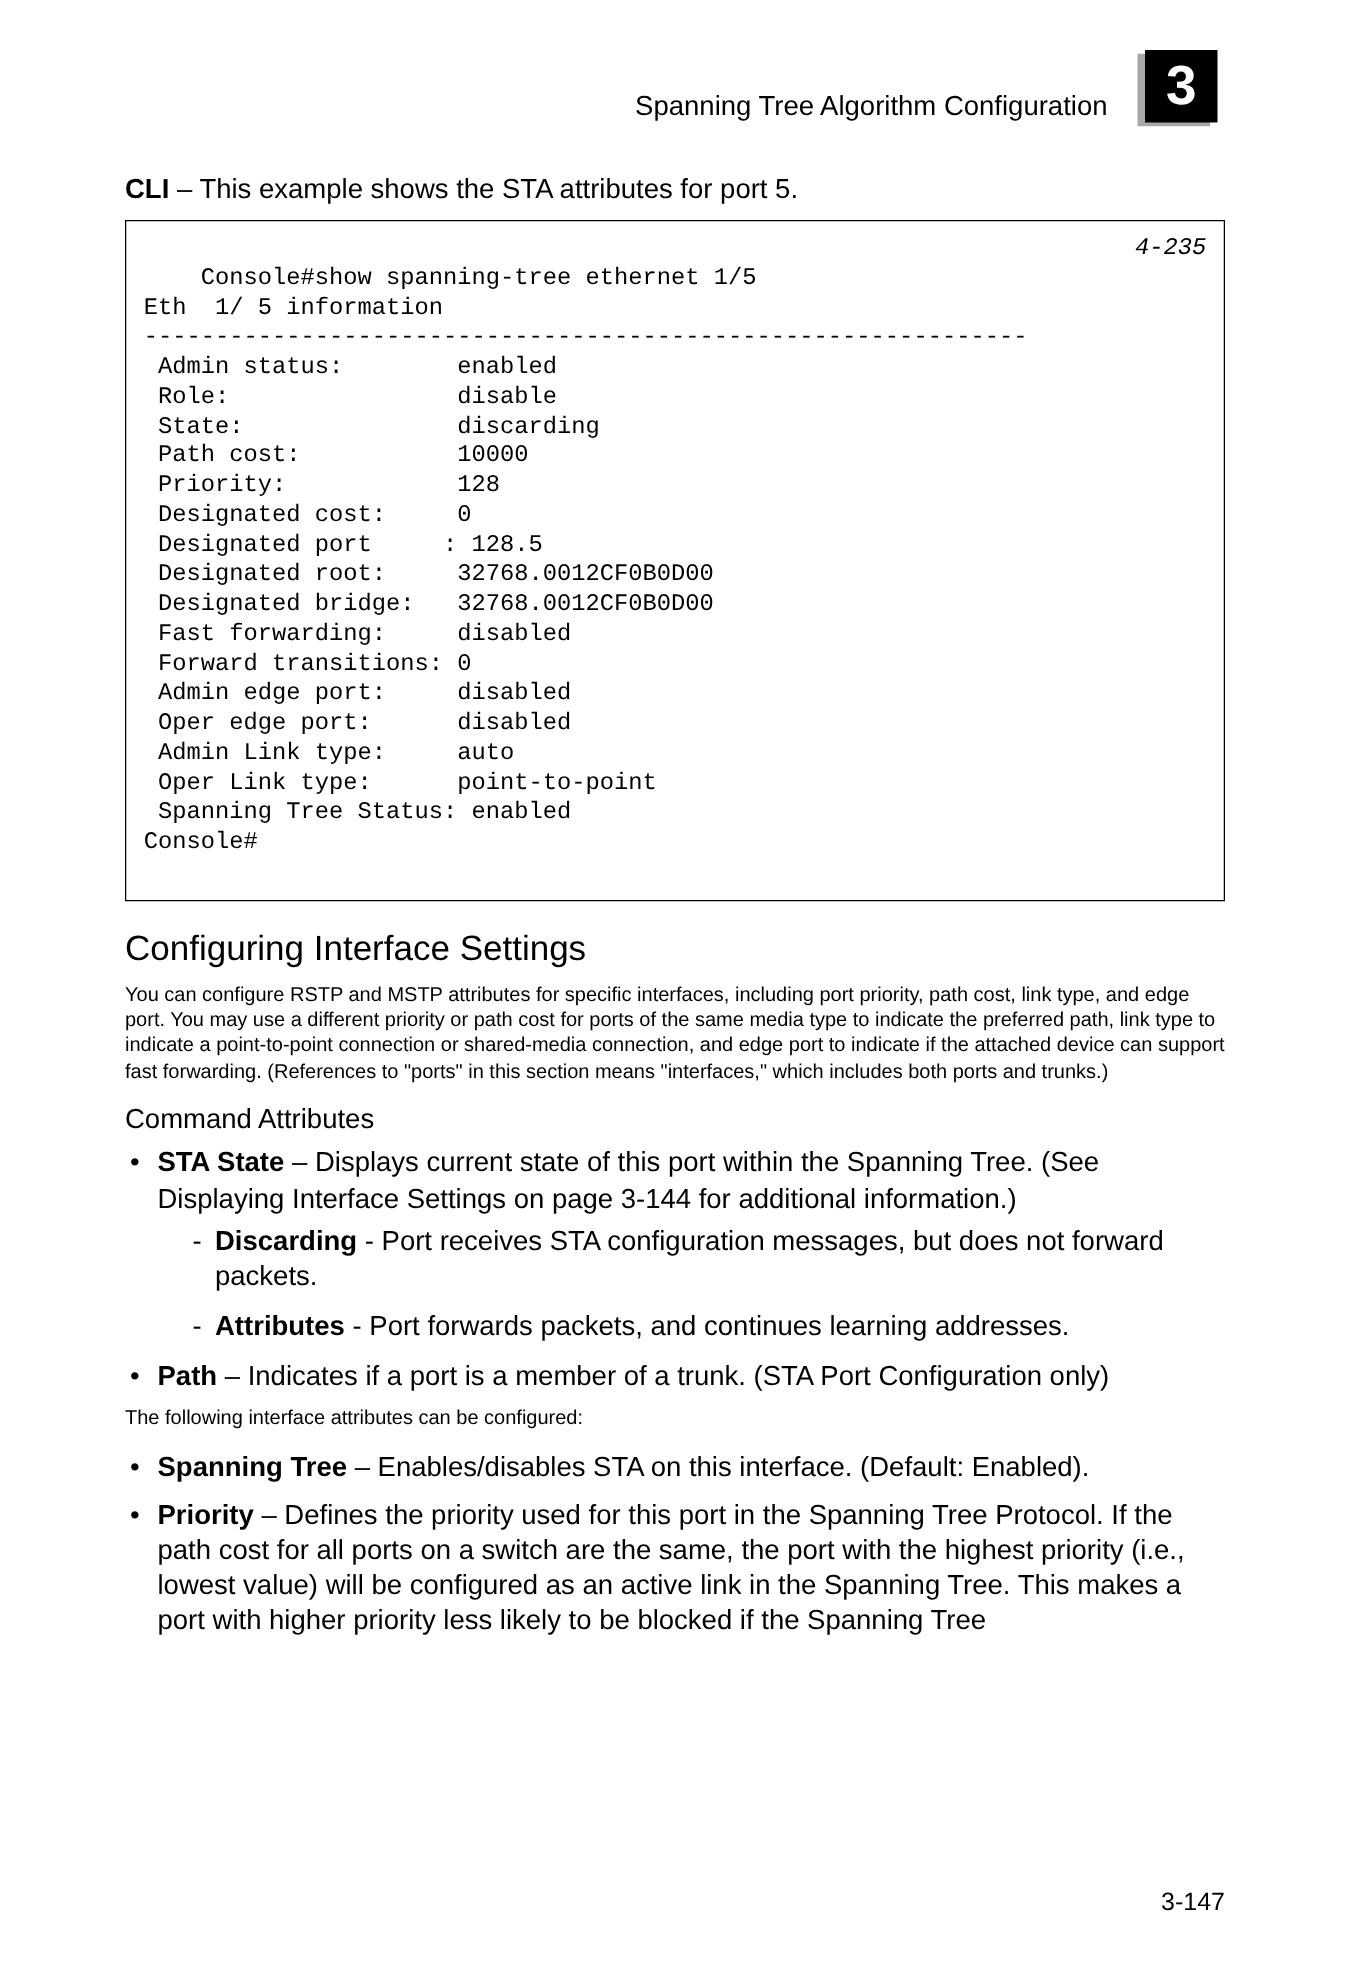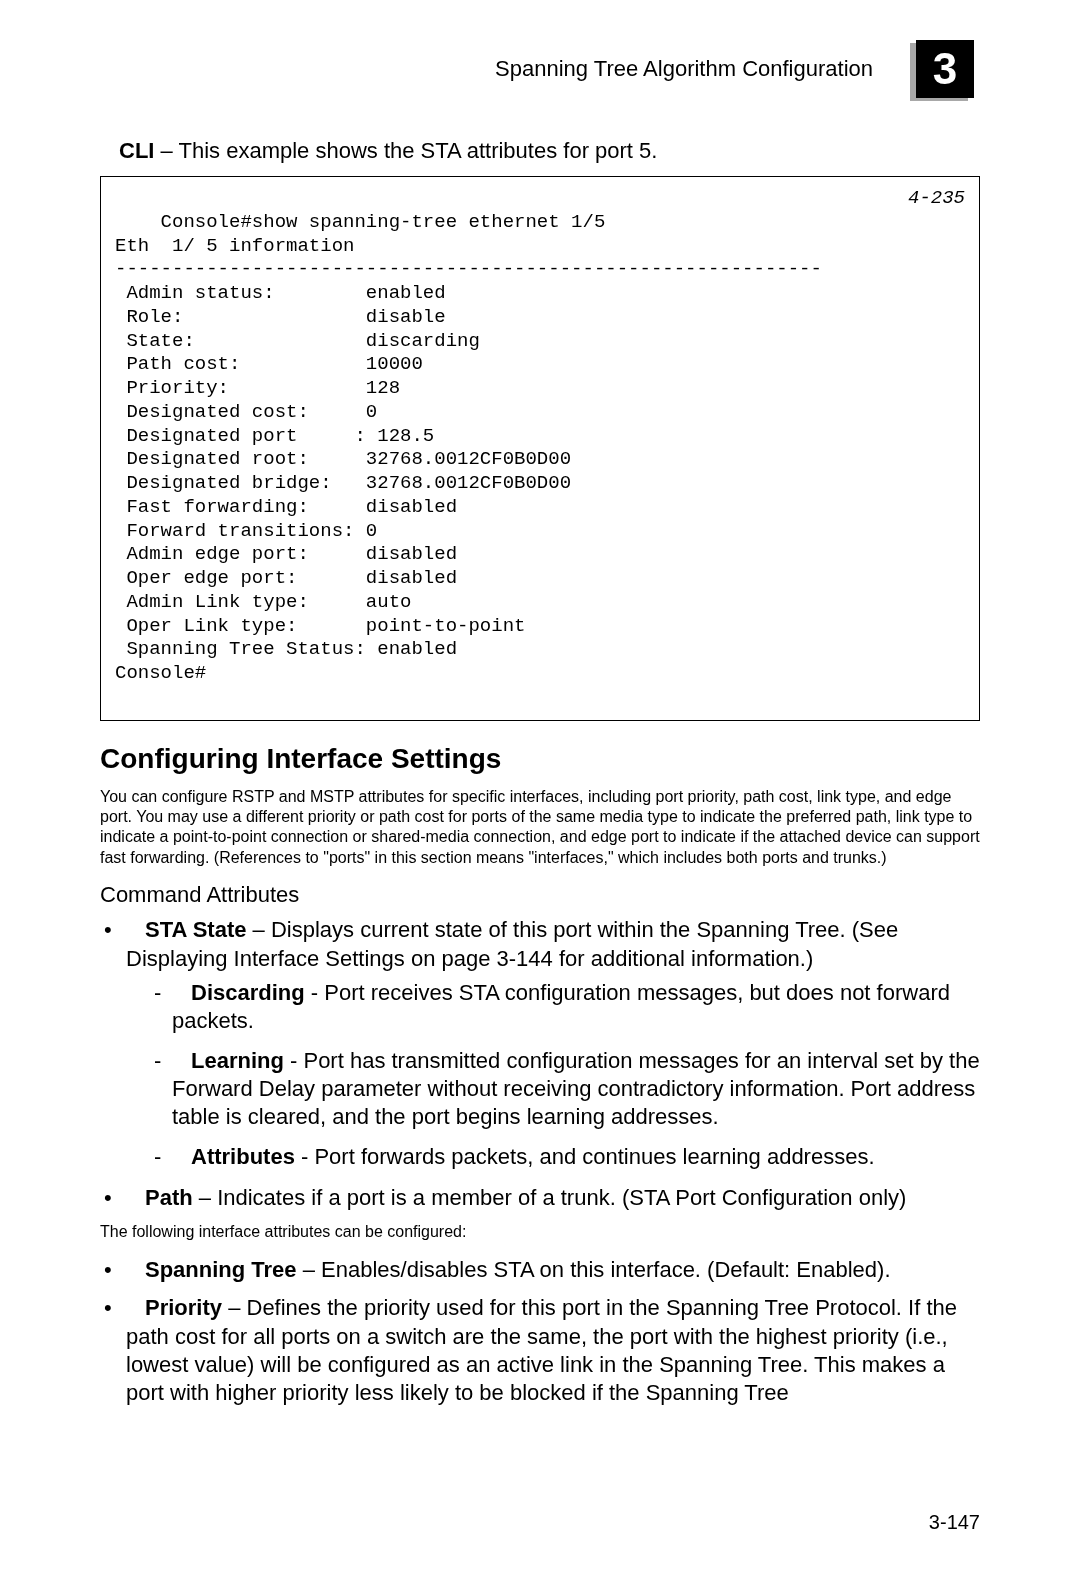--- a/index.html
+++ b/index.html
@@ -14,22 +14,22 @@
   }
   .page {
     padding: 40px 100px 40px 100px;
     box-sizing: border-box;
     position: relative;
     height: 100%;
   }
   .header-row {
     display: flex;
     justify-content: flex-end;
-    align-items: center;
-    gap: 43px;
+    align-items: flex-end;
+    gap: 30px;
     margin-bottom: 40px;
     padding-right: 6px;
   }
   .header-title {
     font-size: 22px;
   }
   .chapter-badge {
     width: 58px;
     height: 58px;
     background: #000;
@@ -58,21 +58,21 @@
     margin-bottom: 22px;
   }
   .page-ref {
     position: absolute;
     top: 10px;
     right: 14px;
     font-style: italic;
   }
   h2.section {
     font-size: 28px;
-    font-weight: bold;
+    font-weight: normal;
     margin: 18px 0 12px 0;
   }
   p.body {
     font-size: 16px;
     line-height: 1.28;
     margin: 0 0 14px 0;
   }
   .subhead {
     font-size: 22px;
     font-weight: normal;
@@ -113,21 +113,21 @@
     position: absolute;
     left: 28px;
     top: 0;
   }
   .pagenum {
     position: absolute;
     bottom: 36px;
     right: 100px;
     font-size: 20px;
   }
-  b { font-weight: bold; margin-left: 19px; }
+  b { font-weight: bold; }
 </style>
 </head>
 <body>
 
 <div class="page">
 
   <div class="header-row">
     <div class="header-title">Spanning Tree Algorithm Configuration</div>
     <div class="chapter-badge">3</div>
   </div>
@@ -167,23 +167,20 @@
 
 
   <ul class="bullets">
     <li>
       <b>STA State</b><span> – Displays current state of this port within the Spanning Tree. (See Displaying Interface Settings on page 3-144 for additional information.)</span>
       <ul class="dashes">
         <li>
           <b>Discarding</b><span> - Port receives STA configuration messages, but does not forward packets.</span>
         </li>
         <li>
-          <b>Learning</b><span> - Port has transmitted configuration messages for an interval set by the Forward Delay parameter without receiving contradictory information. Port address table is cleared, and the port begins learning addresses.</span>
-        </li>
-        <li>
           <b>Attributes</b><span> - Port forwards packets, and continues learning addresses.</span>
         </li>
       </ul>
     </li>
     <li>
       <b>Path</b><span> – Indicates if a port is a member of a trunk. (STA Port Configuration only)</span>
     </li>
   </ul>
 
   <p class="body">The following interface attributes can be configured:</p>

